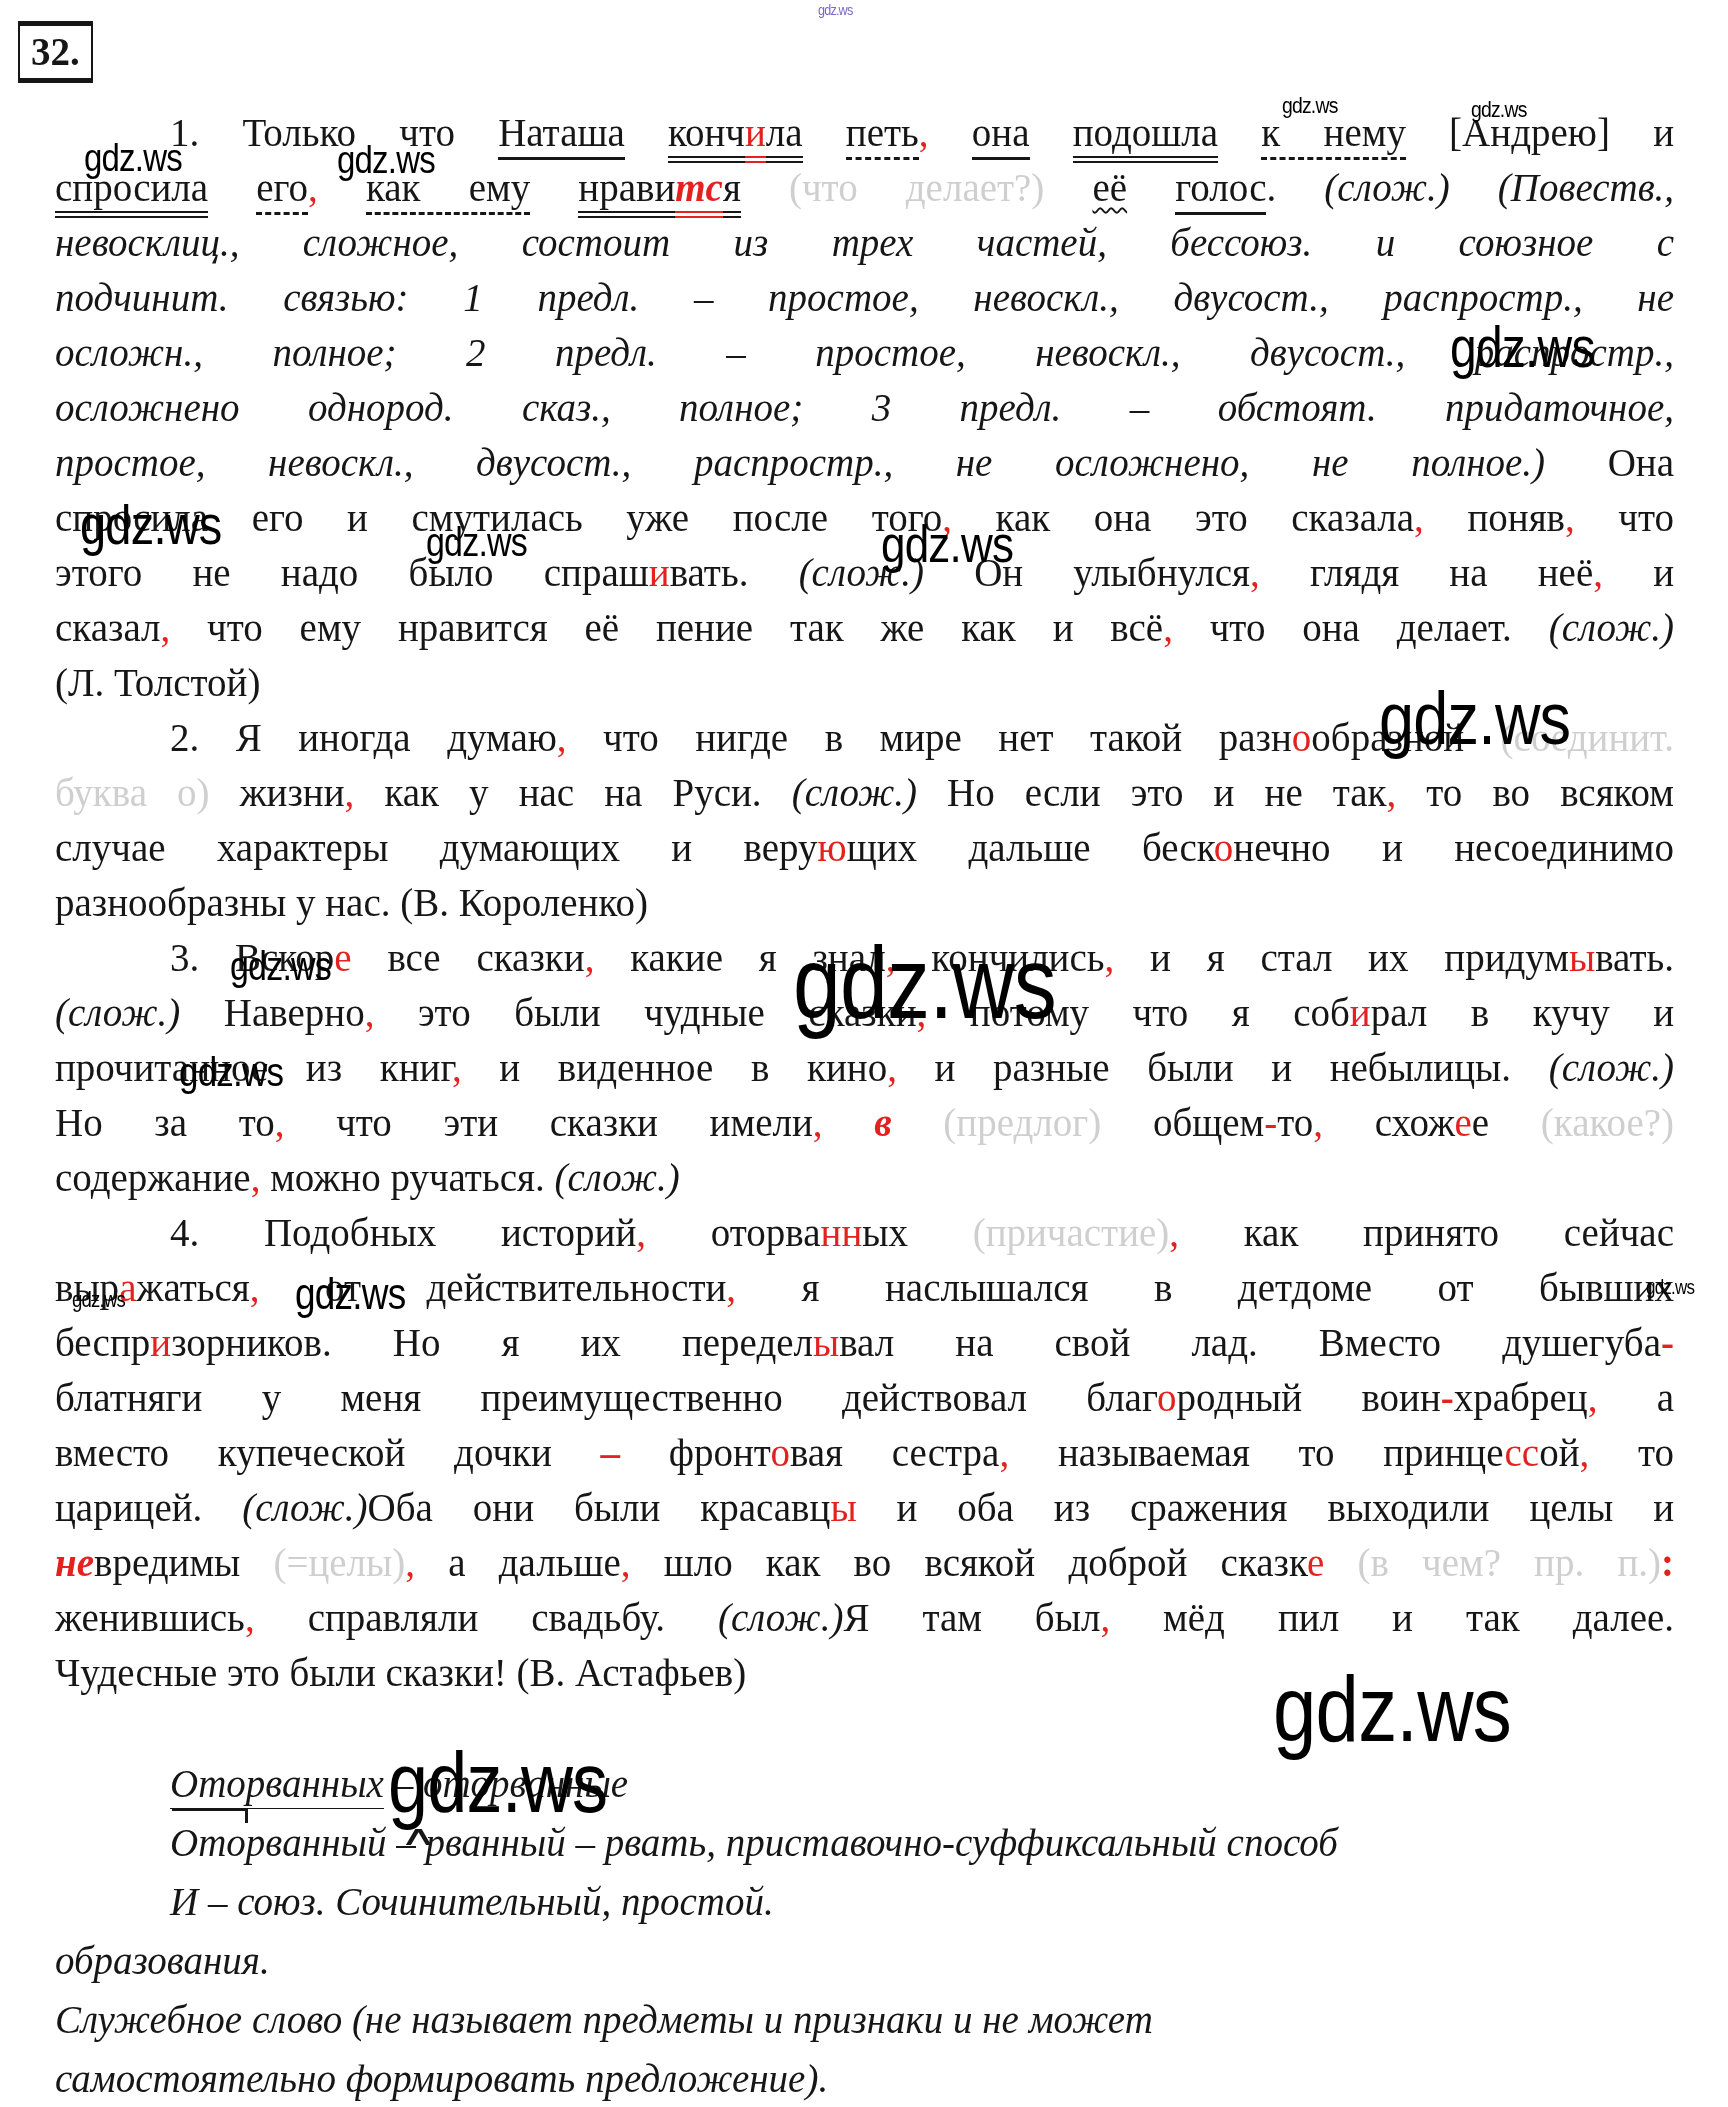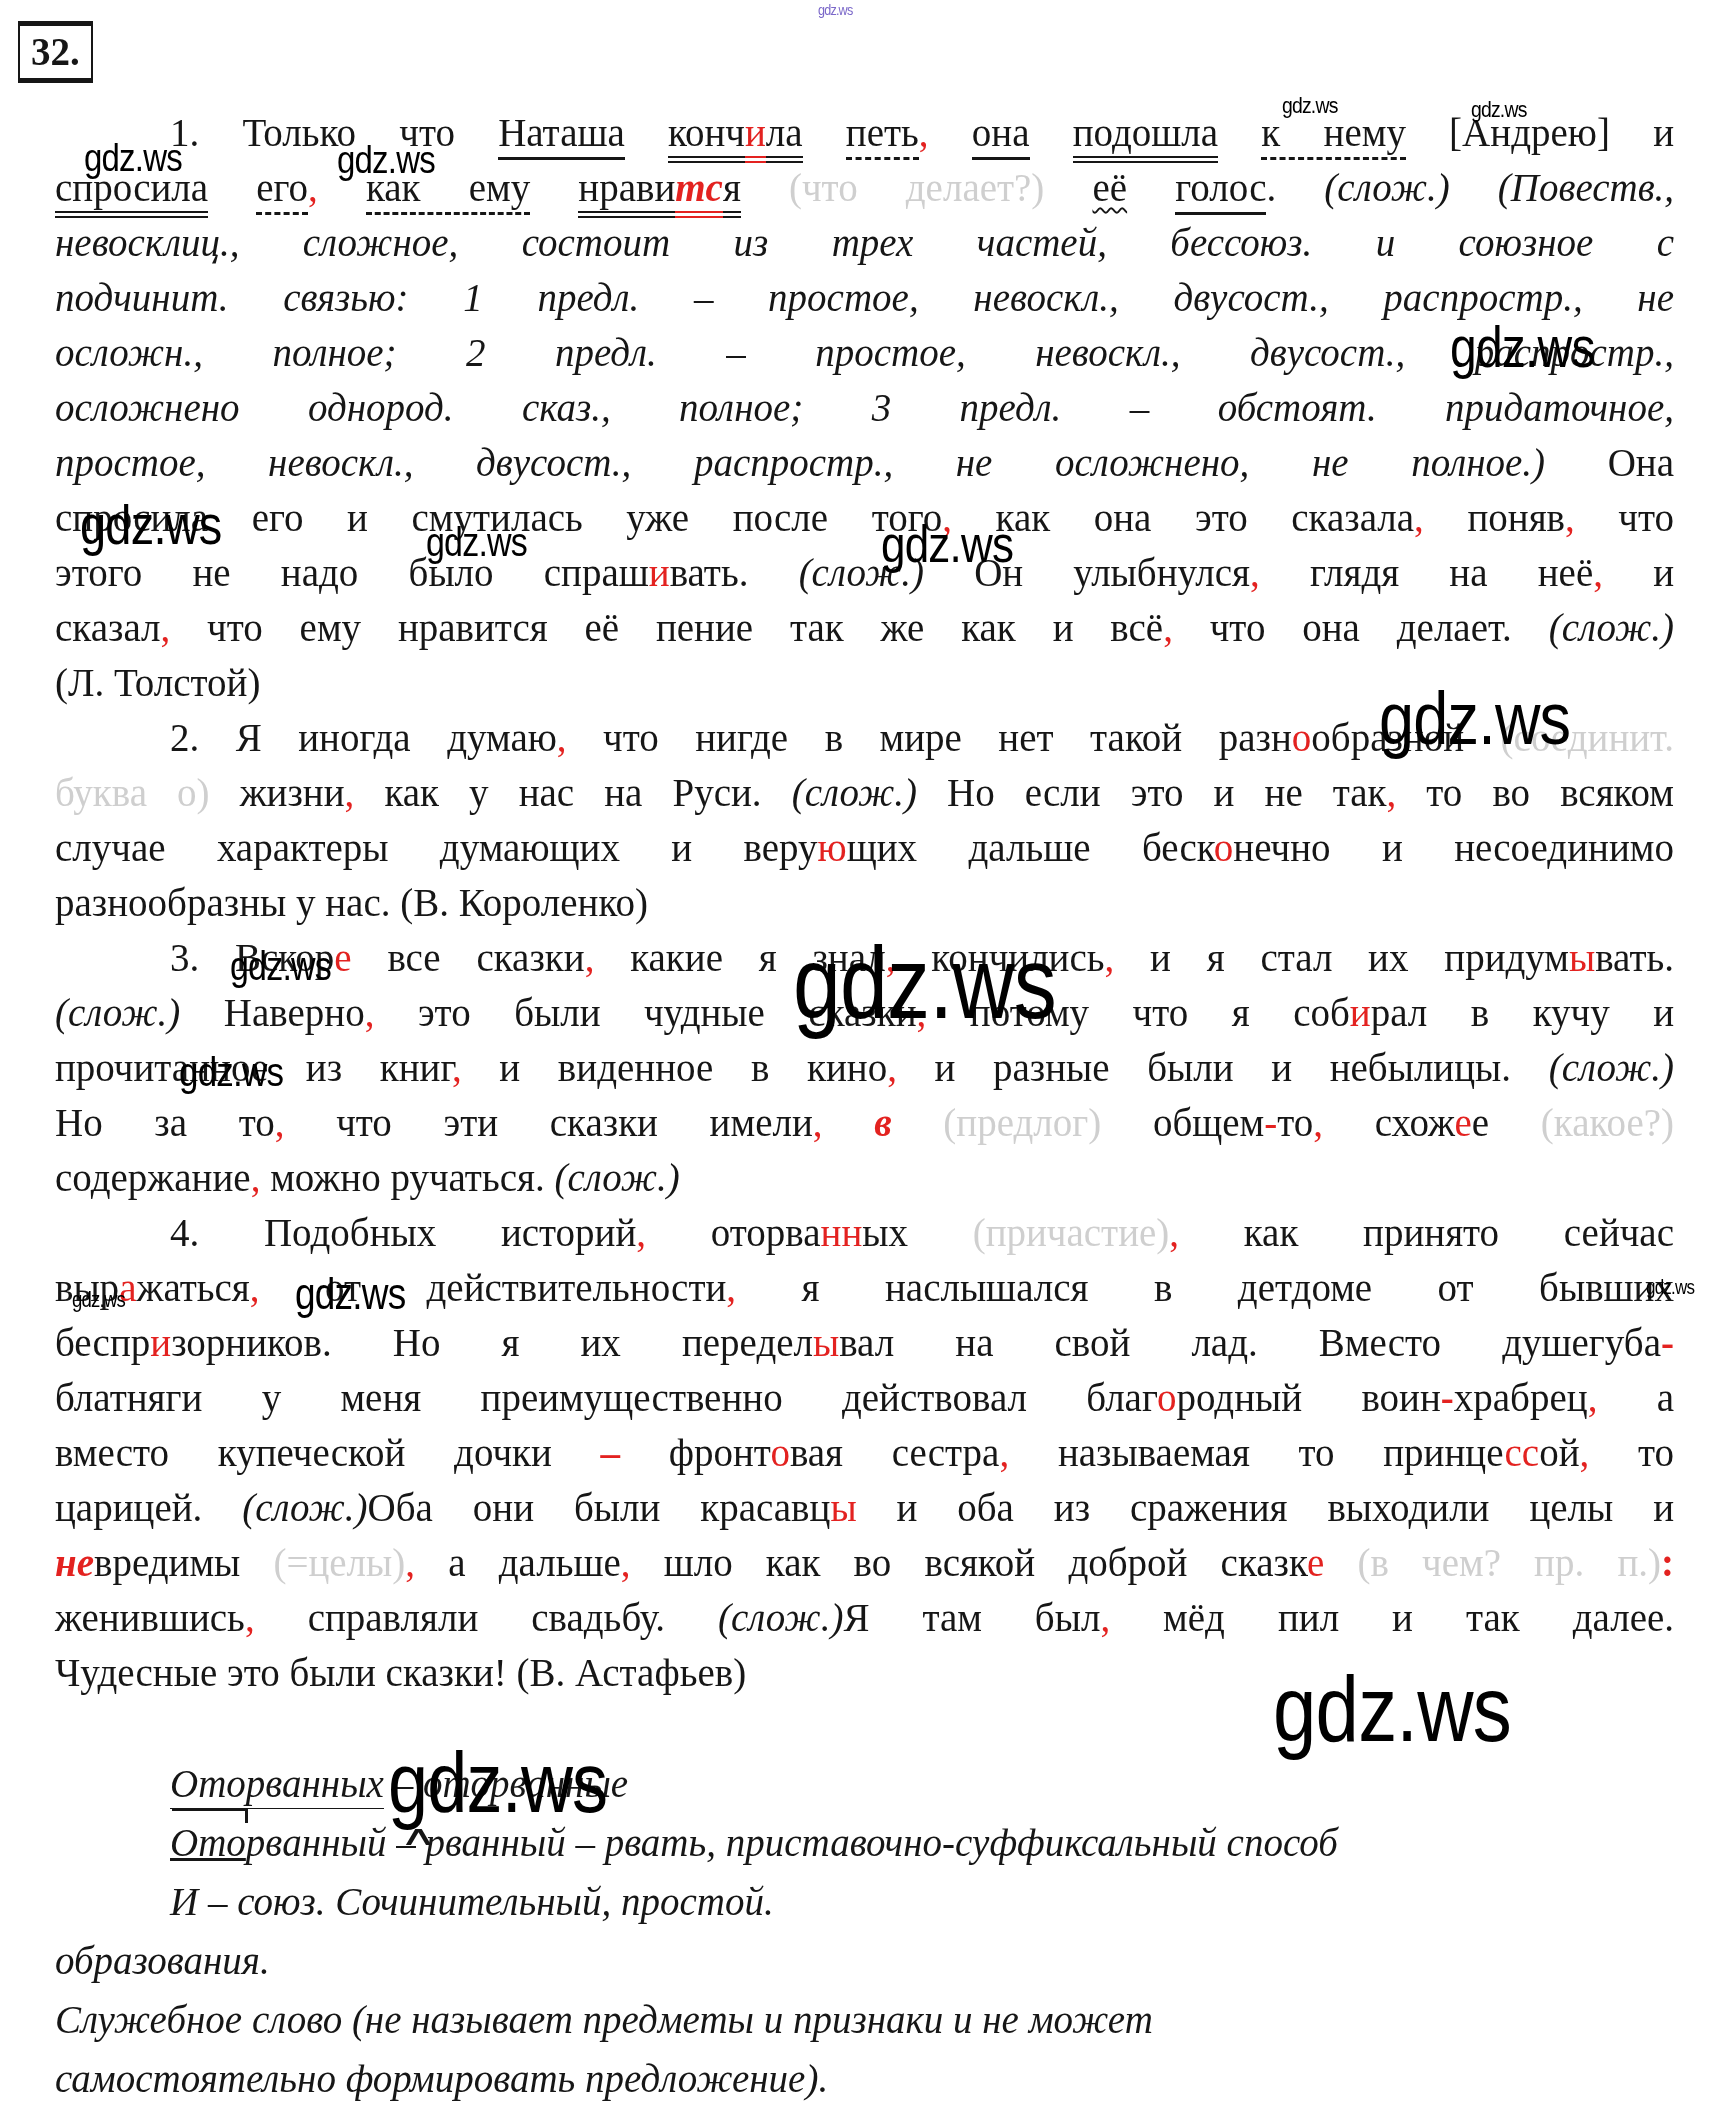--- a/index.html
+++ b/index.html
@@ -27,21 +27,21 @@
   .rb{color:var(--red);font-weight:bold;}
   .rbi{color:var(--red);font-weight:bold;font-style:italic;}
   .g{color:var(--hint);}
   .u1{border-bottom:3.4px solid #161616;padding-bottom:3.4px;}
   .u1t{border-bottom:1.7px solid #161616;padding-bottom:2.5px;}
   .u2{border-bottom:7.2px double #161616;padding-bottom:2.1px;}
   .ud{border-bottom:3.4px dashed #161616;padding-bottom:3.4px;}
   .uw{text-decoration:underline;text-decoration-style:wavy;text-decoration-thickness:2.1px;
       text-decoration-color:#161616;text-underline-offset:5.9px;margin-top:24px;}
   .ur{border-bottom-color:var(--red);}
-  .pfx{position:relative;text-decoration:underline;}
+  .pfx{position:relative;}
   .pfx::before{content:"";position:absolute;left:1.7px;right:-1.7px;top:-12.6px;height:11.8px;
                border-top:3px solid #161616;border-right:3px solid #161616;}
   .sfx{position:relative;}
   .sfx::before{content:"\2227";position:absolute;left:50%;top:-0.62em;
                transform:translateX(-50%) scale(2.2,1.15);font-style:normal;font-weight:normal;
                font-size:0.62em;color:#161616;}
   
   .wm{position:absolute;font-family:"Liberation Sans", sans-serif;color:#000;
       letter-spacing:-0.8px;transform:scaleY(1.18);transform-origin:top left;line-height:1;}
 </style>

